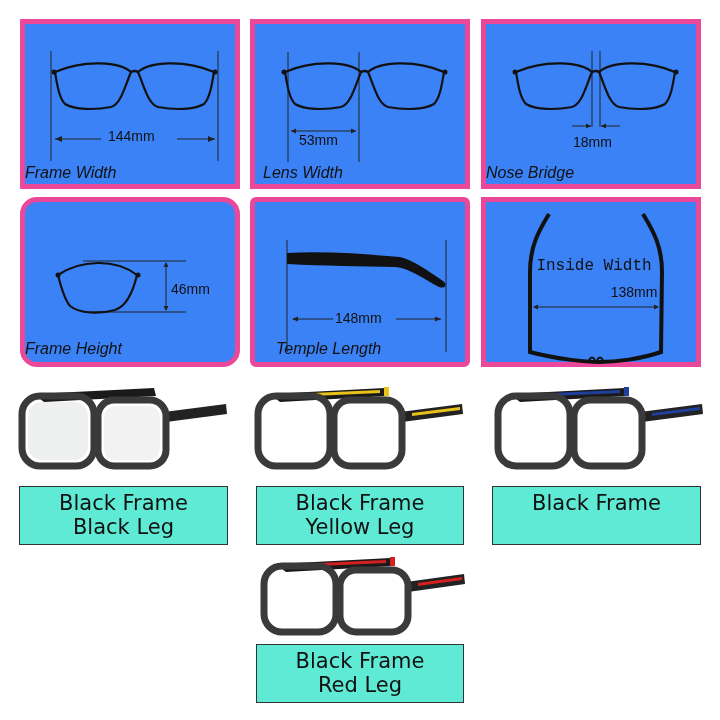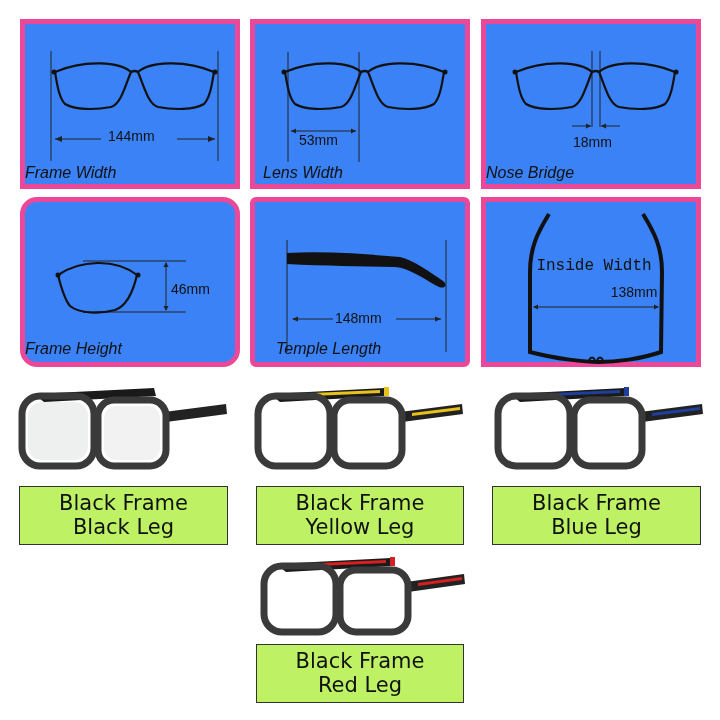--- a/index.html
+++ b/index.html
@@ -2,21 +2,21 @@
 <html><head>
 <meta charset="utf-8">
 <style>
   html,body{margin:0;padding:0;background:#fff;}
   body{width:720px;height:720px;position:relative;overflow:hidden;font-family:"Liberation Sans",sans-serif;color:#111;}
   .box{position:absolute;border:5px solid #ec4899;box-sizing:border-box;background:#3b82f6;}
   .box svg{position:absolute;left:0;top:0;}
   .lbl{position:absolute;font-size:16px;text-align:left;white-space:nowrap;font-style:italic;}
   .meas{position:absolute;font-size:14px;white-space:nowrap;}
   .prod{position:absolute;}
-  .cap{position:absolute;border:1.5px solid #333;box-sizing:border-box;background:#bef264;text-align:center;font-family:"DejaVu Sans",sans-serif;font-size:21px;line-height:24px;padding-top:4px;color:#111;}
+  .cap{position:absolute;border:1.5px solid #333;box-sizing:border-box;background:#5eead4;text-align:center;font-family:"DejaVu Sans",sans-serif;font-size:21px;line-height:24px;padding-top:4px;color:#111;}
 </style>
 </head>
 <body>
 
 <div class="box" style="left:20px;top:19px;width:220px;height:170px;">
   <svg width="220" height="170">
     <line x1="26" y1="27" x2="26" y2="137" stroke="#222" stroke-width="1"></line>
     <line x1="193" y1="27" x2="193" y2="137" stroke="#222" stroke-width="1"></line>
     <path d="M30,48 C60,35 95,38 106,48 C100,62 96,80 86,83 C70,86 50,86 40,80 C34,74 32,60 30,48 Z" fill="none" stroke="#111" stroke-width="2.2"></path>
     <path d="M189,48 C159,35 124,38 113,48 C119,62 123,80 133,83 C149,86 169,86 179,80 C185,74 187,60 189,48 Z" fill="none" stroke="#111" stroke-width="2.2"></path>
@@ -155,18 +155,17 @@
 <div class="cap" style="left:19px;top:486px;width:209px;height:59px;">
   <div>Black Frame</div>
   <div>Black Leg</div>
 </div>
 <div class="cap" style="left:256px;top:486px;width:208px;height:59px;">
   <div>Black Frame</div>
   <div>Yellow Leg</div>
 </div>
 <div class="cap" style="left:492px;top:486px;width:209px;height:59px;">
   <div>Black Frame</div>
-  <div>Blue Leg</div>
 </div>
 <div class="cap" style="left:256px;top:644px;width:208px;height:59px;">
   <div>Black Frame</div>
   <div>Red Leg</div>
 </div>
 
 </body></html>

